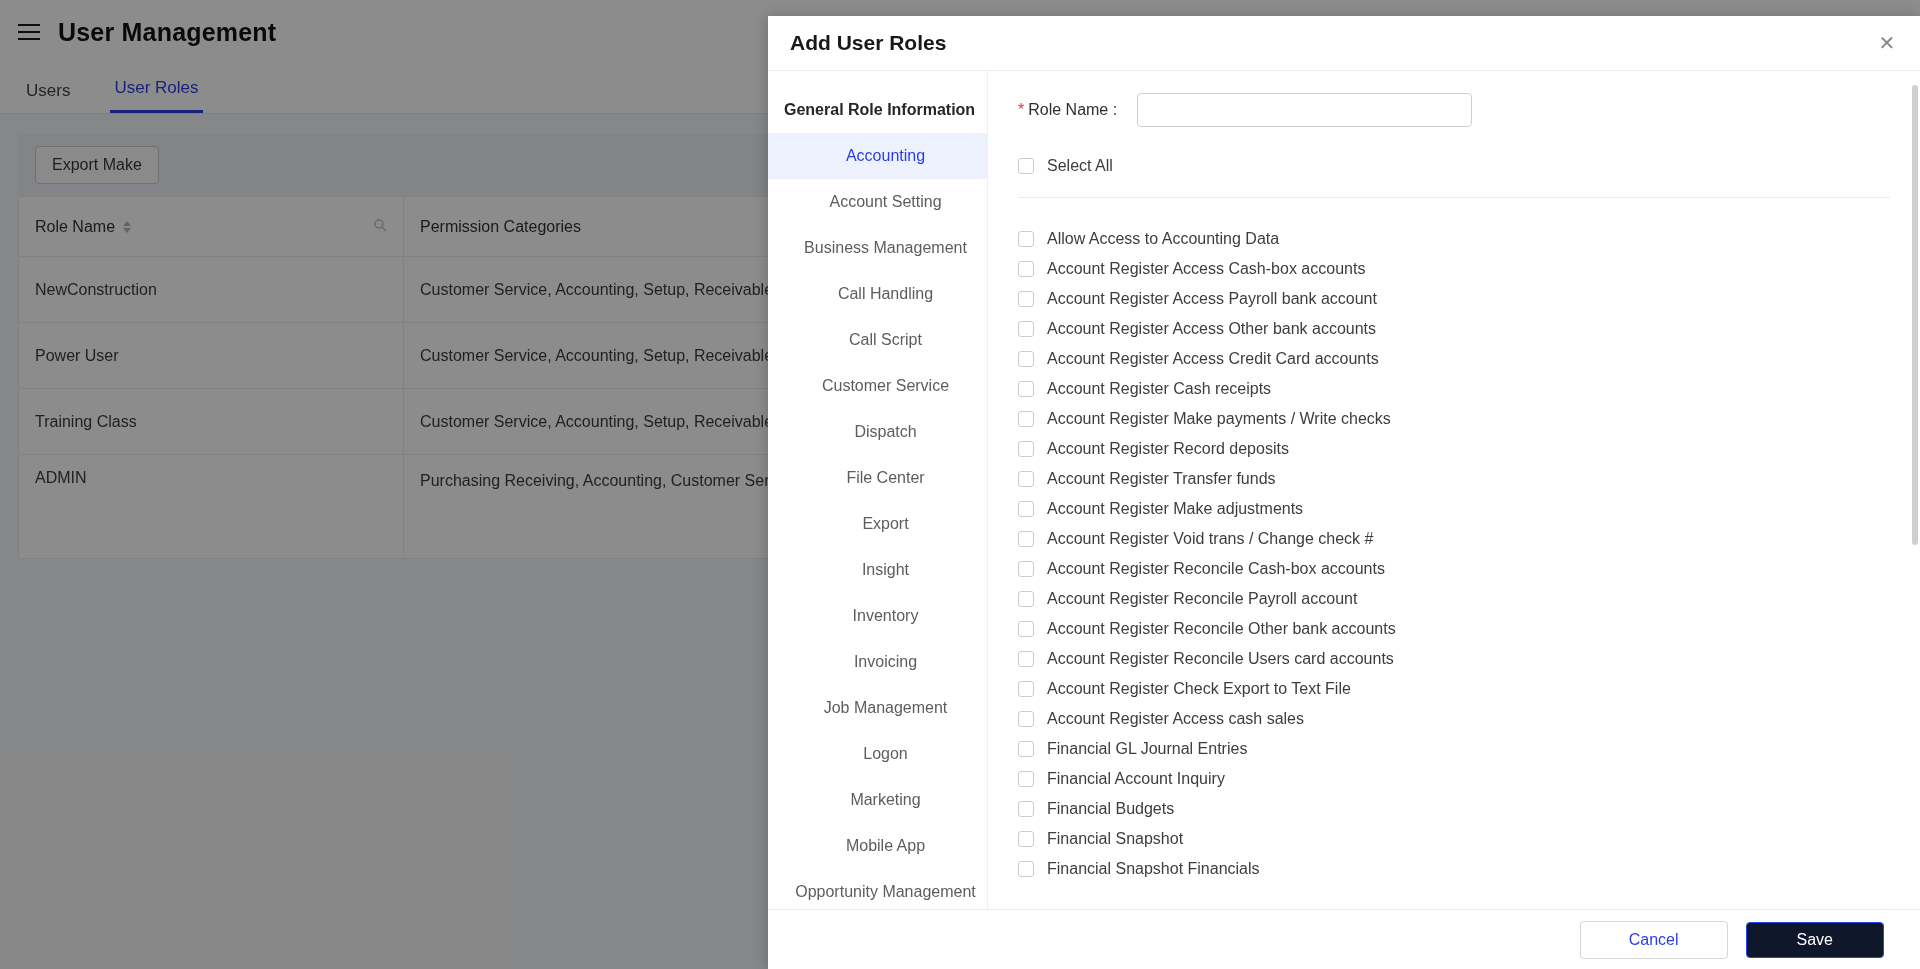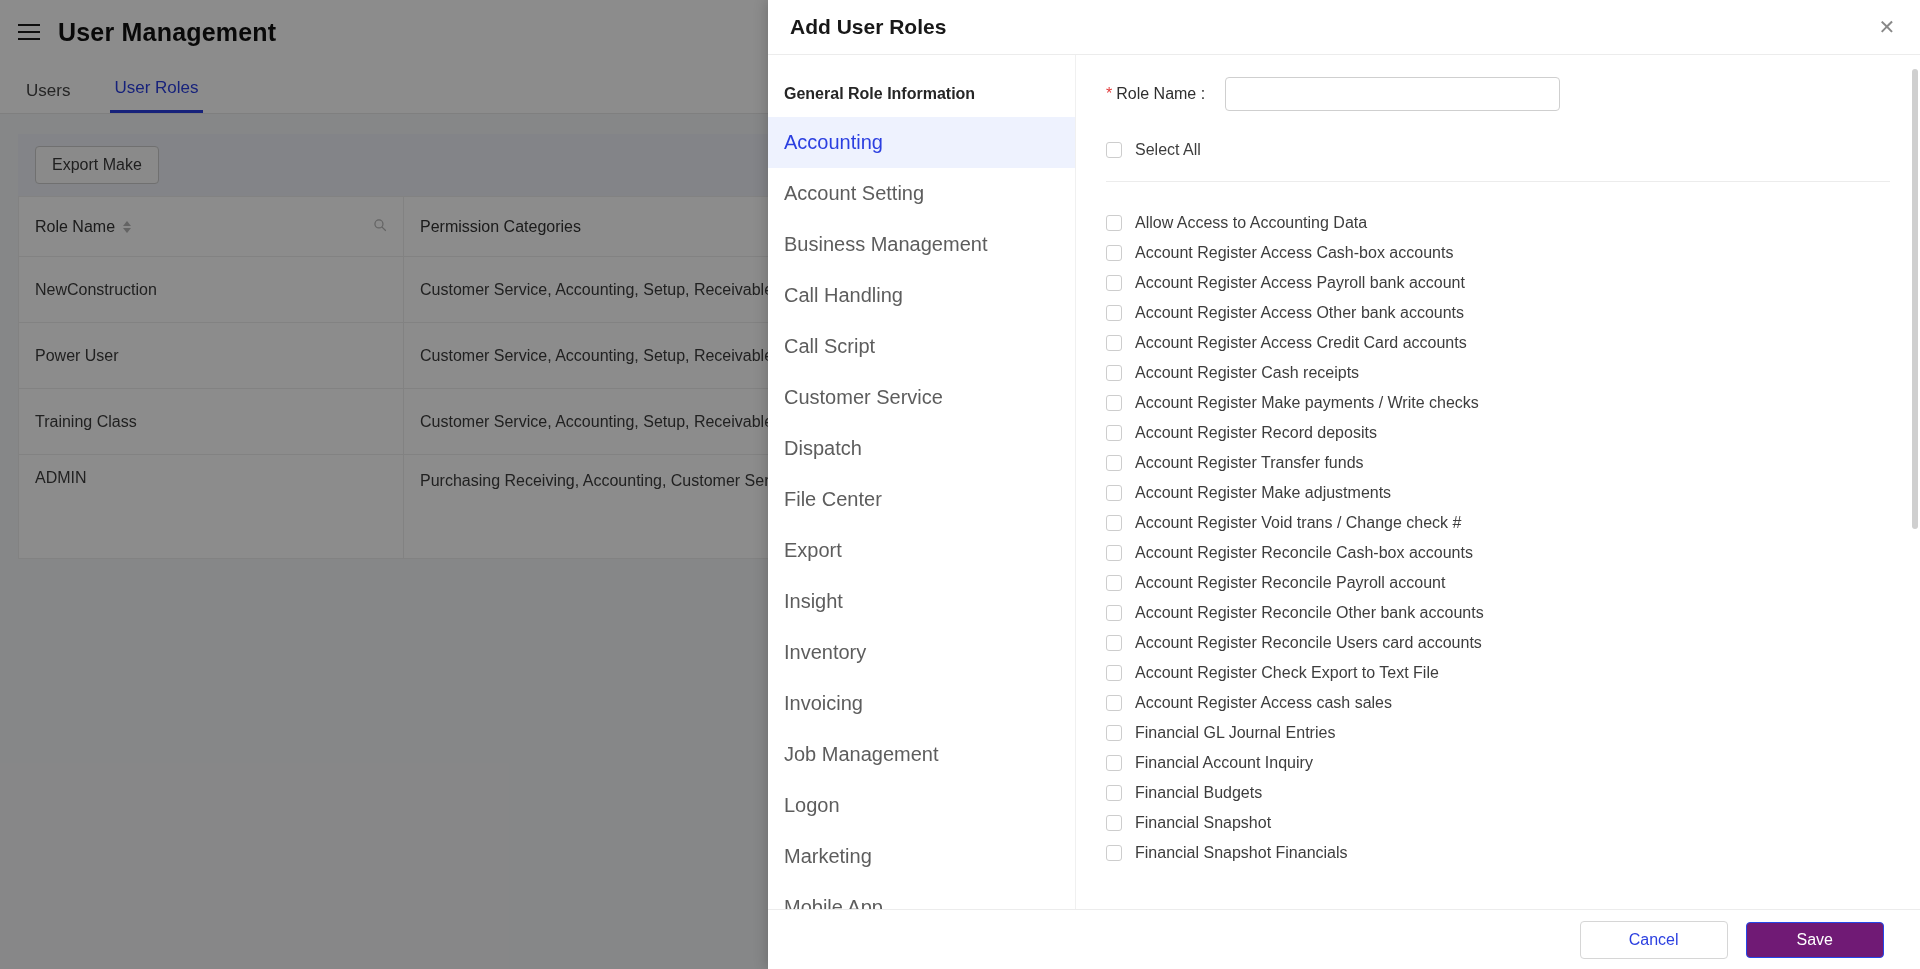--- a/index.html
+++ b/index.html
@@ -73,48 +73,48 @@
   .cell-multiline { line-height: 1.55; }
   .row-tall td { height: 104px; }
 
   
   .dim-overlay {
     position: absolute; inset: 0; background: rgba(0,0,0,0.45);
   }
 
   
   .modal {
-    position: absolute; top: 0; right: 0; bottom: 0;
+    position: absolute; top: 16px; right: 0; bottom: 0;
     width: 1152px; background: #ffffff;
     display: flex; flex-direction: column;
     box-shadow: -2px 0 12px rgba(0,0,0,.18);
   }
   .modal-head {
     height: 55px; display: flex; align-items: center;
     padding: 0 28px 0 22px; position: relative;
     border-bottom: 1px solid #ececec;
   }
   .modal-title { font-size: 21px; font-weight: bold; color: #181818; }
   .modal-close {
     position: absolute; right: 22px; top: 50%; transform: translateY(-50%);
     font-size: 20px; color: #888; cursor: pointer; line-height: 1;
     width: 22px; height: 22px; display: flex; align-items: center; justify-content: center;
   }
   .modal-body { flex: 1; display: flex; min-height: 0; }
 
   .modal-sidebar {
-    width: 308px; flex-shrink: 0; overflow-y: auto;
+    width: 220px; flex-shrink: 0; overflow-y: auto;
     padding-top: 16px; border-right: 1px solid #f0f0f0;
   }
   .side-head {
     font-size: 16px; font-weight: bold; color: #262626;
     padding: 14px 0 14px 16px;
   }
   .side-item {
-    font-size: 20px; color: #5d5d5d; padding: 14px 0 14px 16px; cursor: pointer;
+    font-size: 16px; color: #5d5d5d; padding: 14px 0 14px 16px; cursor: pointer; text-align: center;
   }
   .side-item.active { color: #2b3fe0; background: #eef2fe; }
 
   .modal-main {
     flex: 1; overflow-y: auto; padding: 22px 30px 10px 30px; position: relative;
   }
   .rolename-row { display: flex; align-items: center; gap: 0; margin-bottom: 30px; }
   .req-star { color: #e23b3b; font-size: 16px; margin-right: 4px; line-height: 1; }
   .rolename-label { font-size: 16px; color: #2f2f2f; margin-right: 20px; white-space: nowrap; }
   .rolename-input {
@@ -142,21 +142,21 @@
   .btn {
     font-size: 16px; border-radius: 4px; cursor: pointer;
     font-family: "Liberation Sans", sans-serif;
   }
   .btn-cancel {
     background: #fff; border: 1px solid #d6d6d6; color: #2b3fe0;
     padding: 9px 48px;
     text-align: center;
   }
   .btn-save {
-    background: #701a75; border: 1px solid #2447e8; color: #fff;
+    background: #0f172a; border: 1px solid #2447e8; color: #fff;
     padding: 8px 50px;
   }
 
   
   .fake-scroll {
     position: absolute; right: 2px; top: 14px; width: 6px; height: 460px;
     background: #cfcfcf; border-radius: 3px;
   }
 </style>
 </head>

